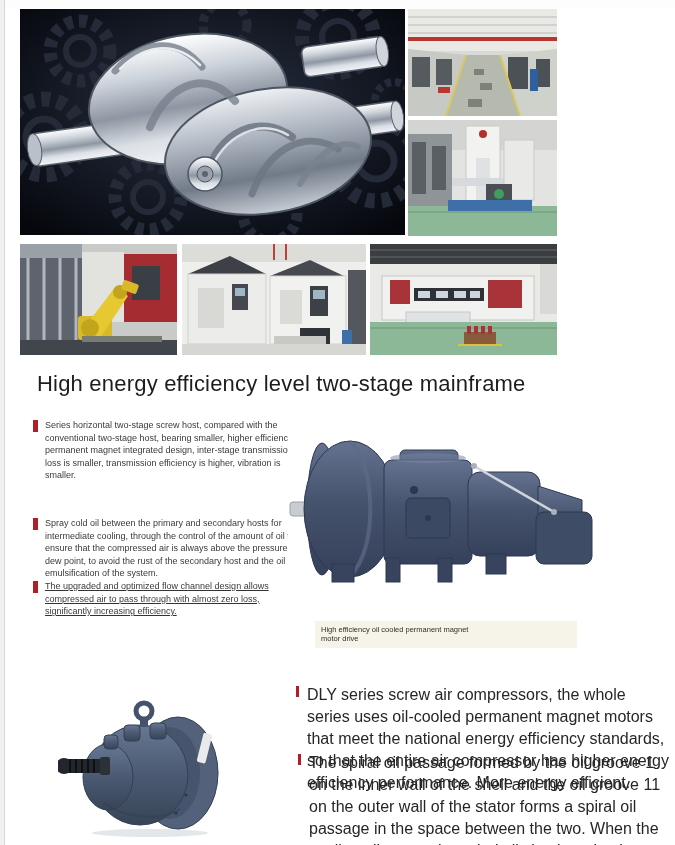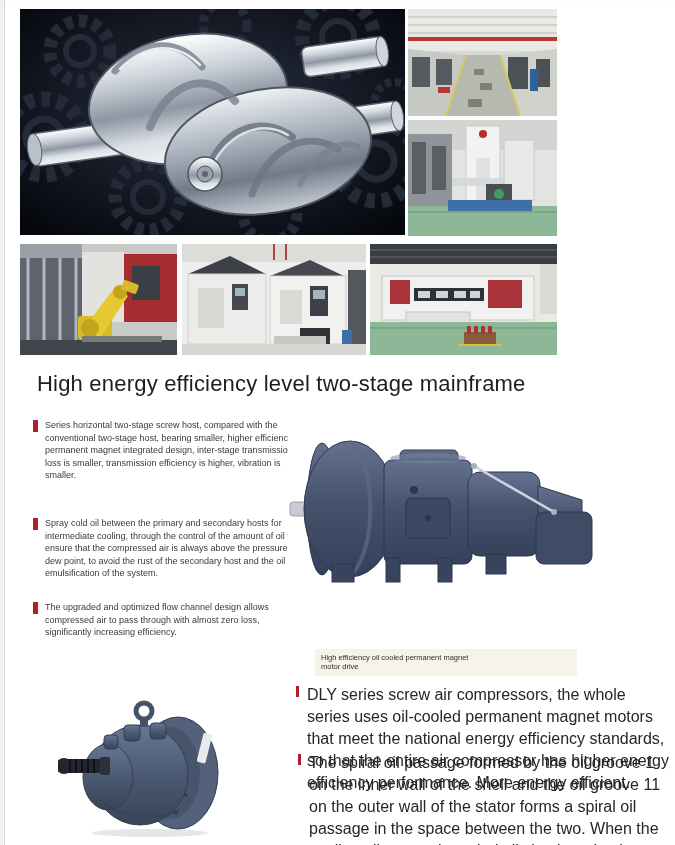--- a/index.html
+++ b/index.html
@@ -16,21 +16,21 @@
   .heading{
     position:absolute;left:37px;top:371px;width:600px;margin:0;
     font-size:22px;font-weight:400;letter-spacing:.2px;color:#1d1d1d;
   }
   
   .feature{position:absolute;left:33px;display:flex;align-items:flex-start;}
   .feature .marker{flex:0 0 auto;width:5px;height:12px;margin-top:1px;background:#b01e28;}
   .feature p{margin:0 0 0 7px;width:252px;font-size:9px;line-height:1.4;color:#3a3a3a;}
   
   .caption-box{
-    position:absolute;left:315px;top:649px;width:262px;min-height:19px;
+    position:absolute;left:315px;top:621px;width:262px;min-height:19px;
     background:#f6f4e8;padding:4px 6px;box-sizing:border-box;
   }
   .caption-box p{margin:0;width:150px;font-size:7.5px;line-height:1.25;color:#2e2e2e;}
   
   .rfeature{position:absolute;display:flex;align-items:flex-start;}
   .rfeature .marker{flex:0 0 auto;width:3px;height:11px;margin-top:2px;background:#b01e28;}
   .rfeature p{margin:0 0 0 8px;width:362px;font-size:16px;line-height:1.38;color:#262626;}
 </style>
 </head>
 <body>
@@ -258,21 +258,21 @@
   <h1 class="heading">High energy efficiency level two-stage mainframe</h1>
 
   <div class="feature" style="top:419px;">
     <span class="marker"></span>
     <p>Series horizontal two-stage screw host, compared with the conventional two-stage host, bearing smaller, higher efficiency permanent magnet integrated design, inter-stage transmission loss is smaller, transmission efficiency is higher, vibration is smaller.</p>
   </div>
   <div class="feature" style="top:517px;">
     <span class="marker"></span>
     <p>Spray cold oil between the primary and secondary hosts for intermediate cooling, through the control of the amount of oil to ensure that the compressed air is always above the pressure dew point, to avoid the rust of the secondary host and the oil emulsification of the system.</p>
   </div>
-  <div class="feature" style="top:601px;">
+  <div class="feature" style="top:580px;text-decoration:underline;">
     <span class="marker"></span>
     <p>The upgraded and optimized flow channel design allows compressed air to pass through with almost zero loss, significantly increasing efficiency.</p>
   </div>
 
   <div class="photo" style="left:288px;top:428px;width:310px;height:165px;background:#fff;">
     <svg viewBox="0 0 310 165">
       <defs>
         <linearGradient id="slate" x1="0" y1="0" x2="0" y2="1">
           <stop offset="0" stop-color="#647290"></stop>
             <stop offset=".45" stop-color="#46536d"></stop>

